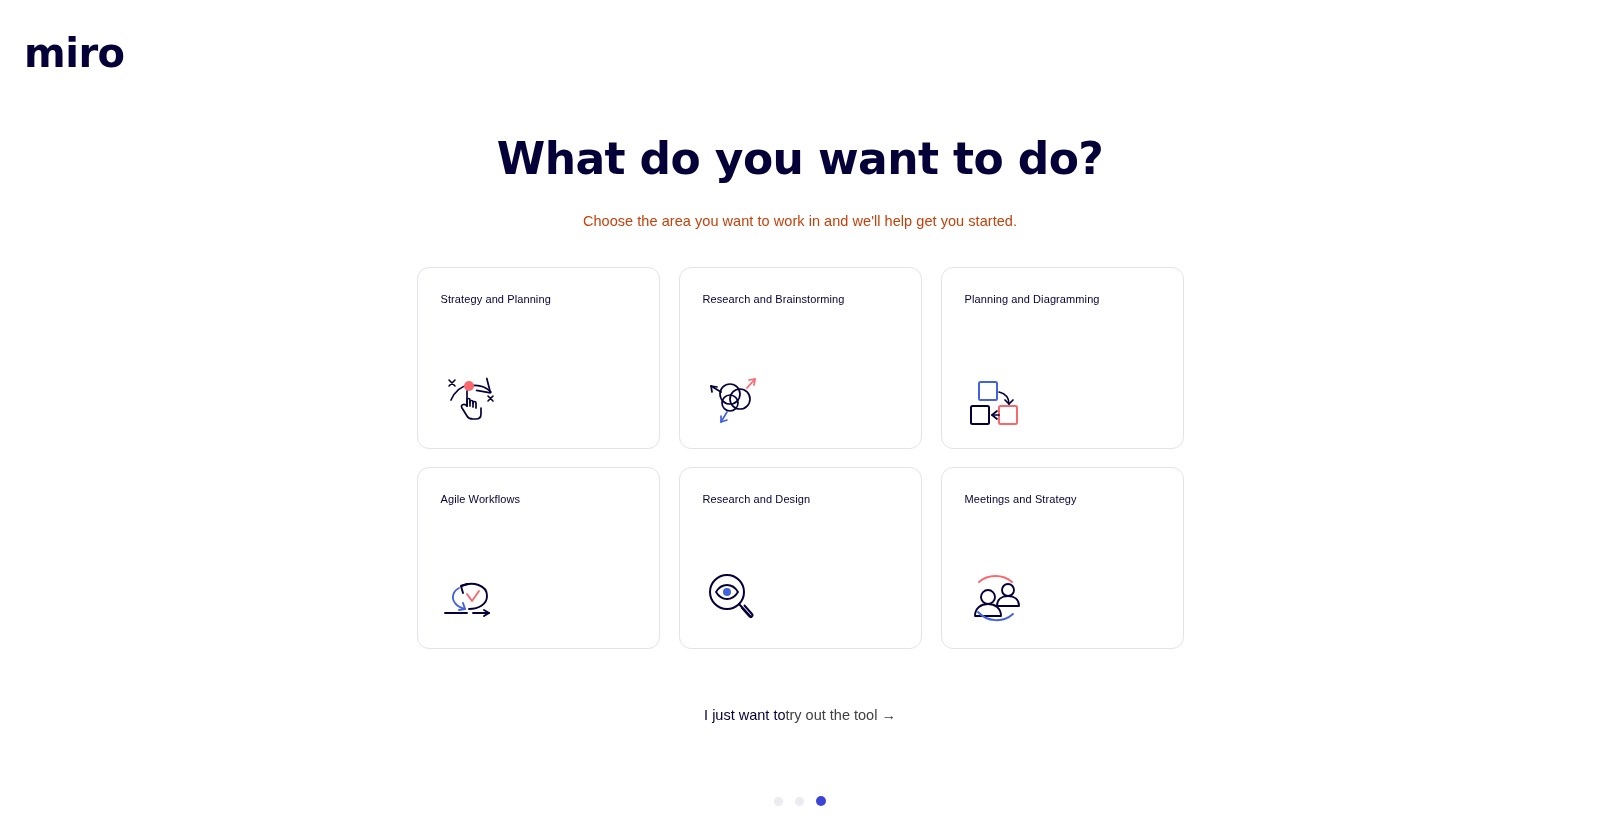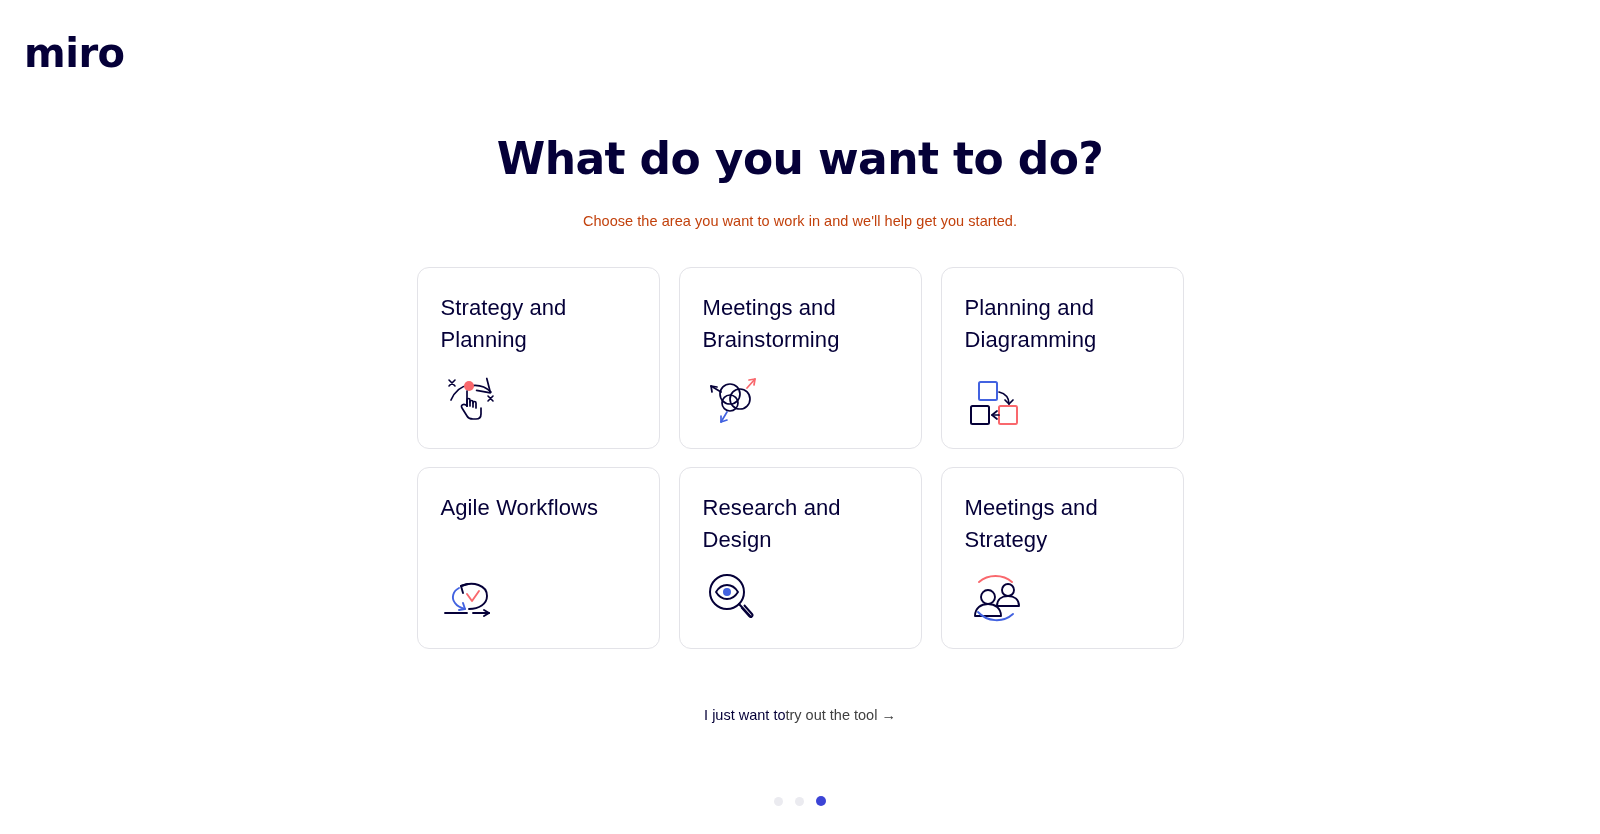--- a/index.html
+++ b/index.html
@@ -82,21 +82,21 @@
     border-radius: 12px;
     background: #ffffff;
     padding: 24px 22px 18px 23px;
     display: flex;
     flex-direction: column;
     justify-content: space-between;
     cursor: pointer;
     transition: box-shadow .15s ease, border-color .15s ease;
   }
   .card-title {
-    font-size: 22px;
+    font-size: 11px;
     font-weight: 400;
     line-height: 1.45;
     color: #050038;
     letter-spacing: 0.1px;
     white-space: pre-line;
   }
   .card-icon {
     width: 66px;
     height: 62px;
     display: block;
@@ -162,21 +162,21 @@
         <path d="M26 40v-6c0-2 3-2 3 0v6" stroke="#050038" stroke-width="1.7" stroke-linecap="round"></path>
         <path d="M29 36c0-2 3-2 3 0v5" stroke="#050038" stroke-width="1.7" stroke-linecap="round"></path>
         <path d="M32 37c0-2 3-2 3 0v5" stroke="#050038" stroke-width="1.7" stroke-linecap="round"></path>
         <path d="M26 40c-3-3-7-1-5 2l5 8c1 2 3 3 6 3h3c3 0 5-2 5-5v-6" stroke="#050038" stroke-width="1.7" stroke-linecap="round" stroke-linejoin="round"></path>
         <path d="M8 14l6 6M14 14l-6 6" stroke="#050038" stroke-width="1.6" stroke-linecap="round"></path>
         <path d="M47 30l5 5M52 30l-5 5" stroke="#050038" stroke-width="1.6" stroke-linecap="round"></path>
       </svg>
     </div>
 
     <div class="card">
-      <div class="card-title">Meetings and Brainstorming</div>
+      <div class="card-title">Research and Brainstorming</div>
       <svg class="card-icon" viewBox="0 0 66 62" fill="none">
         <circle cx="27" cy="28" r="10" stroke="#050038" stroke-width="1.7"></circle>
         <circle cx="37" cy="33" r="10" stroke="#050038" stroke-width="1.7"></circle>
         <circle cx="27" cy="37" r="8" stroke="#050038" stroke-width="1.7"></circle>
         <path d="M18 26L8 20" stroke="#050038" stroke-width="1.7" stroke-linecap="round"></path>
         <path d="M8 20l6 1M8 20l1 6" stroke="#050038" stroke-width="1.7" stroke-linecap="round" stroke-linejoin="round"></path>
         <path d="M44 22l8-9" stroke="#f9686d" stroke-width="1.7" stroke-linecap="round"></path>
         <path d="M52 13l-6 1M52 13l-1 6" stroke="#f9686d" stroke-width="1.7" stroke-linecap="round" stroke-linejoin="round"></path>
         <path d="M24 46l-6 10" stroke="#4262e0" stroke-width="1.7" stroke-linecap="round"></path>
         <path d="M18 56l6-2M18 56l0-6" stroke="#4262e0" stroke-width="1.7" stroke-linecap="round" stroke-linejoin="round"></path>

